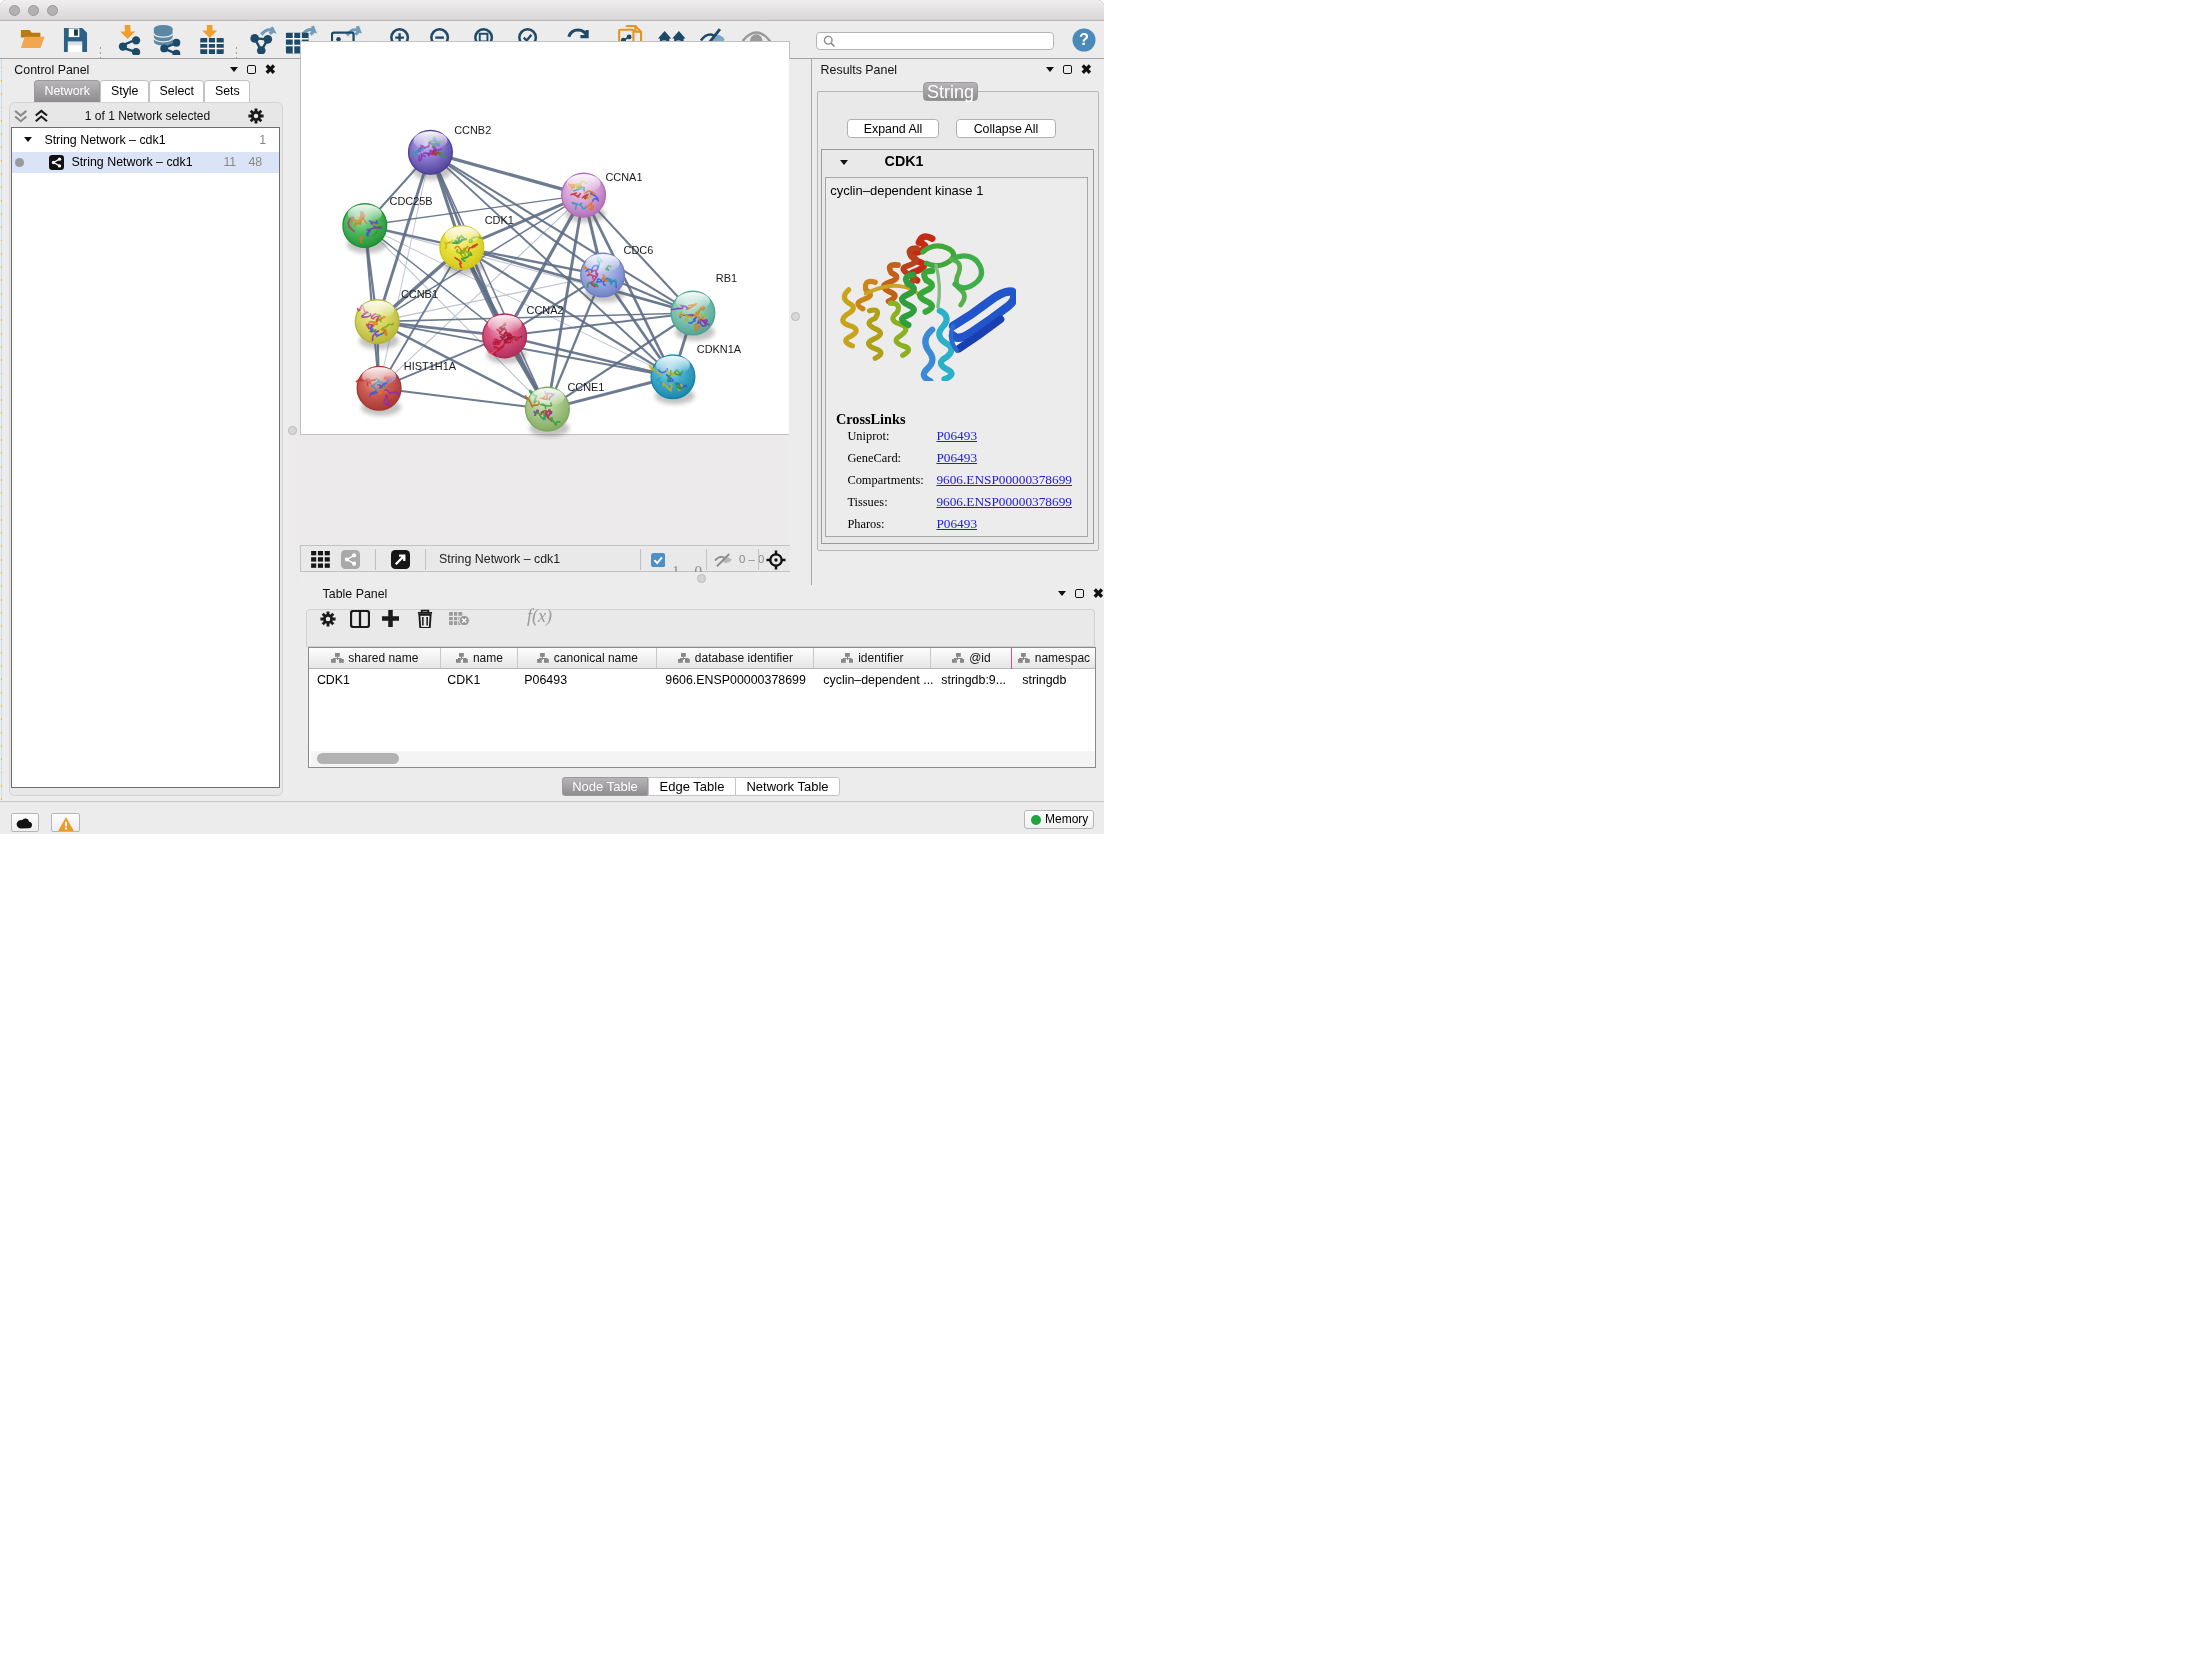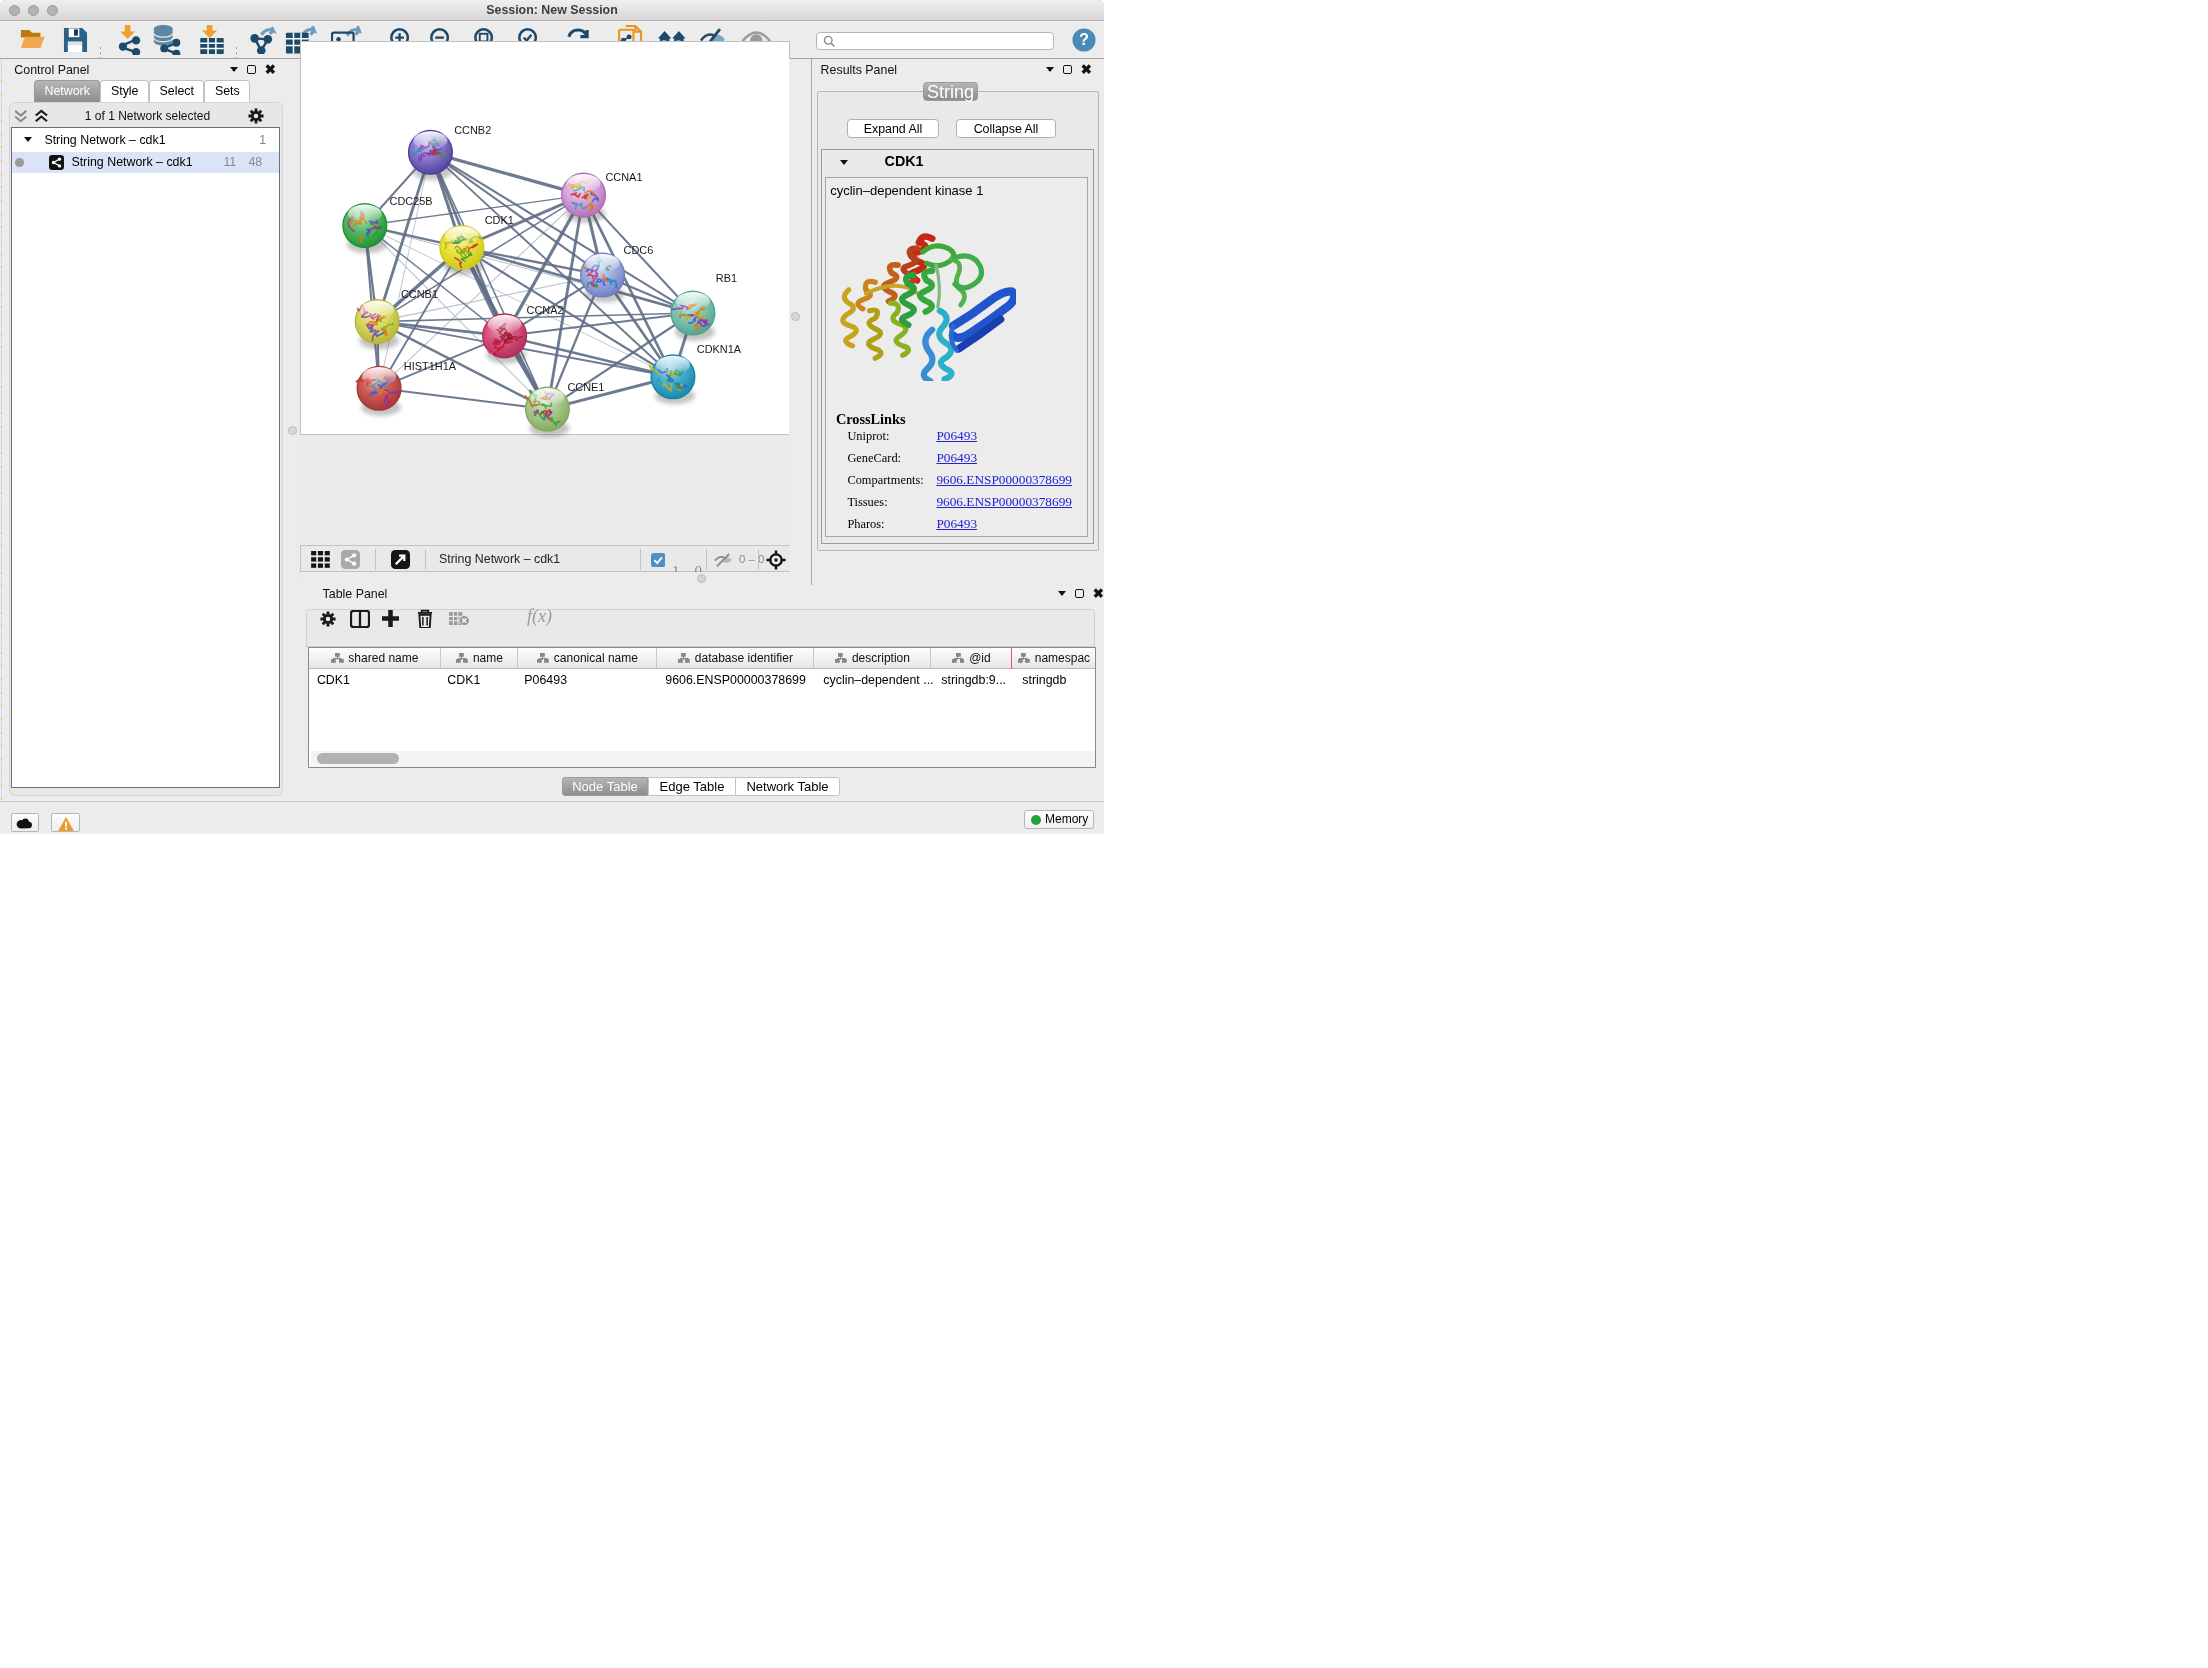--- a/index.html
+++ b/index.html
@@ -45,21 +45,20 @@
     linear-gradient(#888 0 0) 50% 60%/8.6px 1.4px no-repeat,
     linear-gradient(#888 0 0) 50% 50%/1.4px 4.8px no-repeat; }
 </style>
 </head>
 <body>
 <div id="win">
 <div id="titlebar">
   <div class="tl" style="left:8.6px;"></div>
   <div class="tl" style="left:27.6px;"></div>
   <div class="tl" style="left:47px;"></div>
-  <div id="title">Session: New Session</div>
 </div>
 <div id="toolbar">
   <svg class="tbi" style="left:19px;" width="27.6" height="26" viewBox="0 0 29 27">
     <path d="M2 3 h9 l2.5 3 h9 v5 H2 z" fill="#b97a10"></path>
     <path d="M2 22 L6 10 h21 l-4.5 12 z" fill="#f2a64f"></path>
   </svg>
   <svg class="tbi" style="left:63px;" width="25" height="26" viewBox="0 0 26 27">
     <path d="M1 1 h19 l5 5 v20 H1 z" fill="#2b6186"></path>
     <rect x="6" y="1.5" width="11" height="9" fill="#fff"></rect>
     <rect x="11.5" y="2.5" width="4" height="6.5" fill="#123a52"></rect>
@@ -665,21 +664,21 @@
     <circle cx="16" cy="9" r="5.4" fill="#9a9a9a" stroke="#e9e9e9" stroke-width="1"></circle>
     <path d="M13.8 6.8 l4.4 4.4 M18.2 6.8 l-4.4 4.4" stroke="#fff" stroke-width="1.4"></path>
   </svg>
   <div style="position:absolute;left:184px;top:21px;font-size:18px;font-style:italic;color:#9a9a9a;font-family:'Liberation Serif',serif;margin-left:48px;">f(x)</div>
   <div style="position:absolute;left:13.3px;top:62px;width:788px;height:121px;background:#fff;border:1px solid #8a8a8a;font-size:12.4px;">
     <div style="position:absolute;left:0;top:0;width:786px;height:21px;background:linear-gradient(#fdfdfd,#e6e6e6);border-bottom:1px solid #b8b8b8;"></div>
     <div class="hcell" style="left:0;width:131px;">shared name</div>
     <div class="hcell" style="left:131px;width:77px;border-left:1px solid #c8c8c8;">name</div>
     <div class="hcell" style="left:208px;width:139px;border-left:1px solid #c8c8c8;">canonical name</div>
     <div class="hcell" style="left:347px;width:157px;border-left:1px solid #c8c8c8;">database identifier</div>
-    <div class="hcell" style="left:504px;width:117px;border-left:1px solid #c8c8c8;">description</div>
+    <div class="hcell" style="left:504px;width:117px;border-left:1px solid #c8c8c8;">identifier</div>
     <div class="hcell" style="left:621px;width:81px;border-left:1px solid #c8c8c8;">@id</div>
     <div class="hcell" style="left:702px;width:84px;border-left:1px solid #ec4899;">namespac</div>
     <div style="position:absolute;top:25px;left:7.6px;">CDK1</div>
     <div style="position:absolute;top:25px;left:138px;">CDK1</div>
     <div style="position:absolute;top:25px;left:215px;">P06493</div>
     <div style="position:absolute;top:25px;left:356px;">9606.ENSP00000378699</div>
     <div style="position:absolute;top:25px;left:514px;">cyclin–dependent ...</div>
     <div style="position:absolute;top:25px;left:632px;">stringdb:9...</div>
     <div style="position:absolute;top:25px;left:713px;">stringdb</div>
     <div style="position:absolute;left:1.9px;top:103px;width:784px;height:16px;background:#f4f4f4;"></div>

